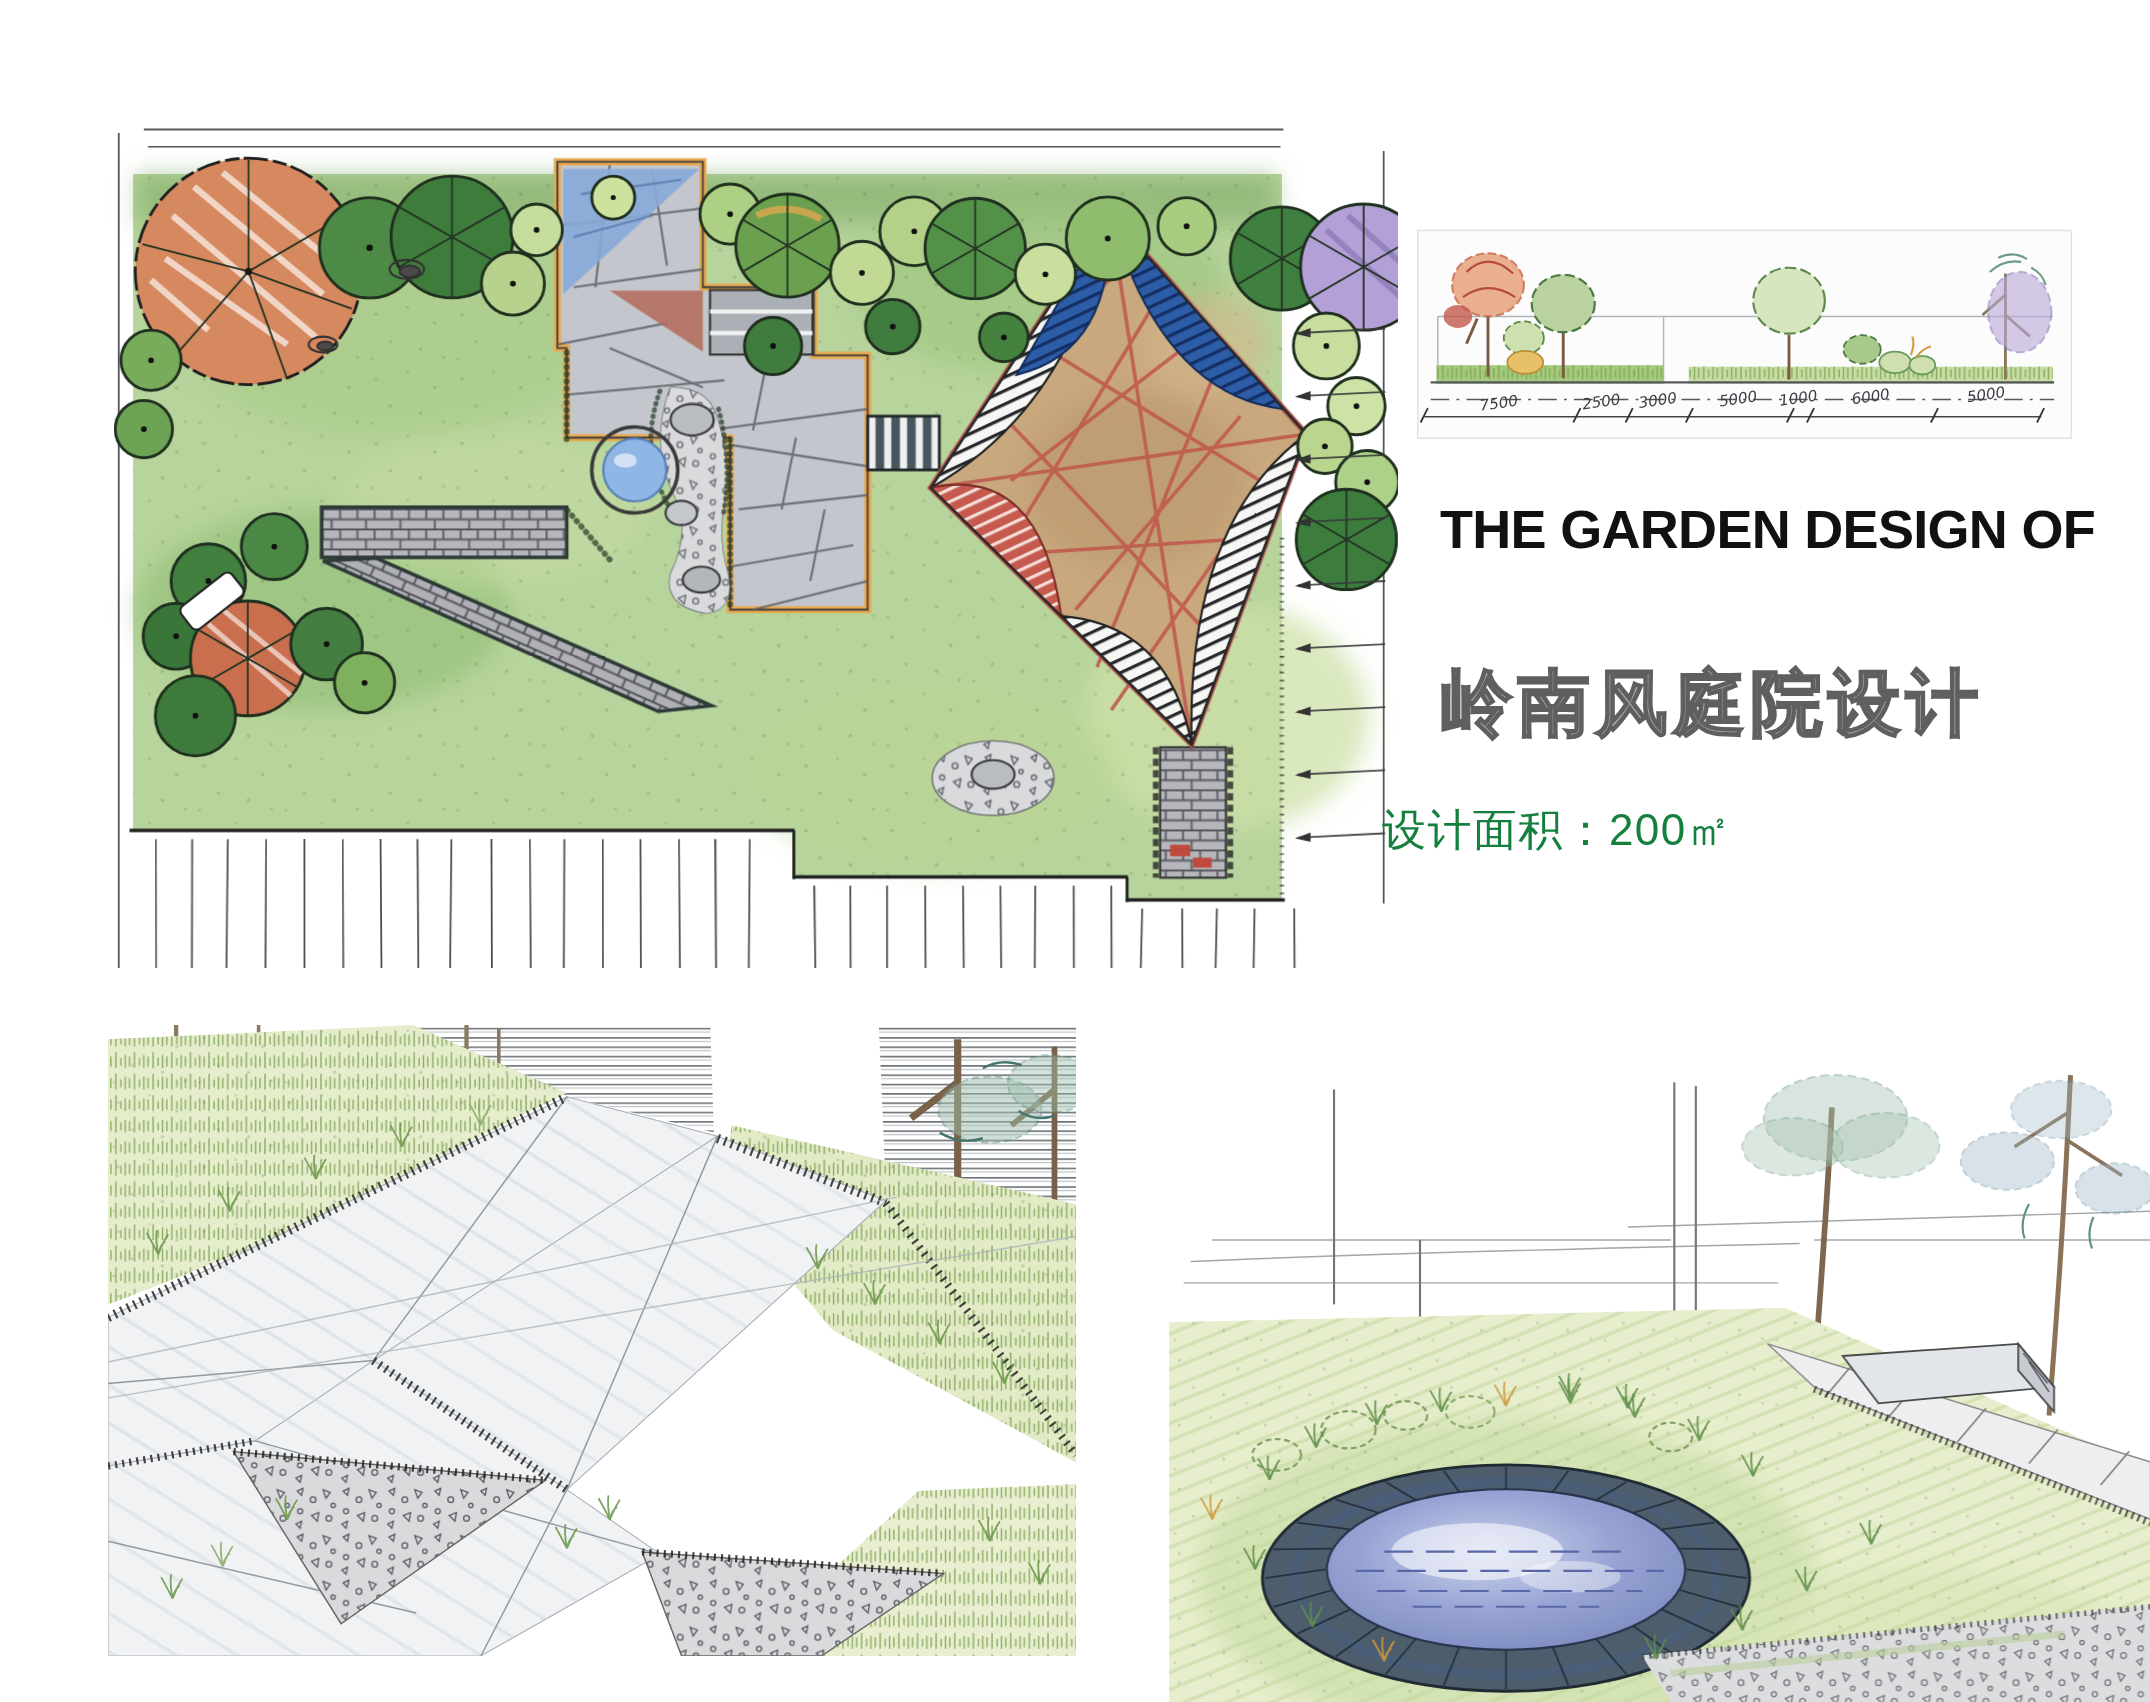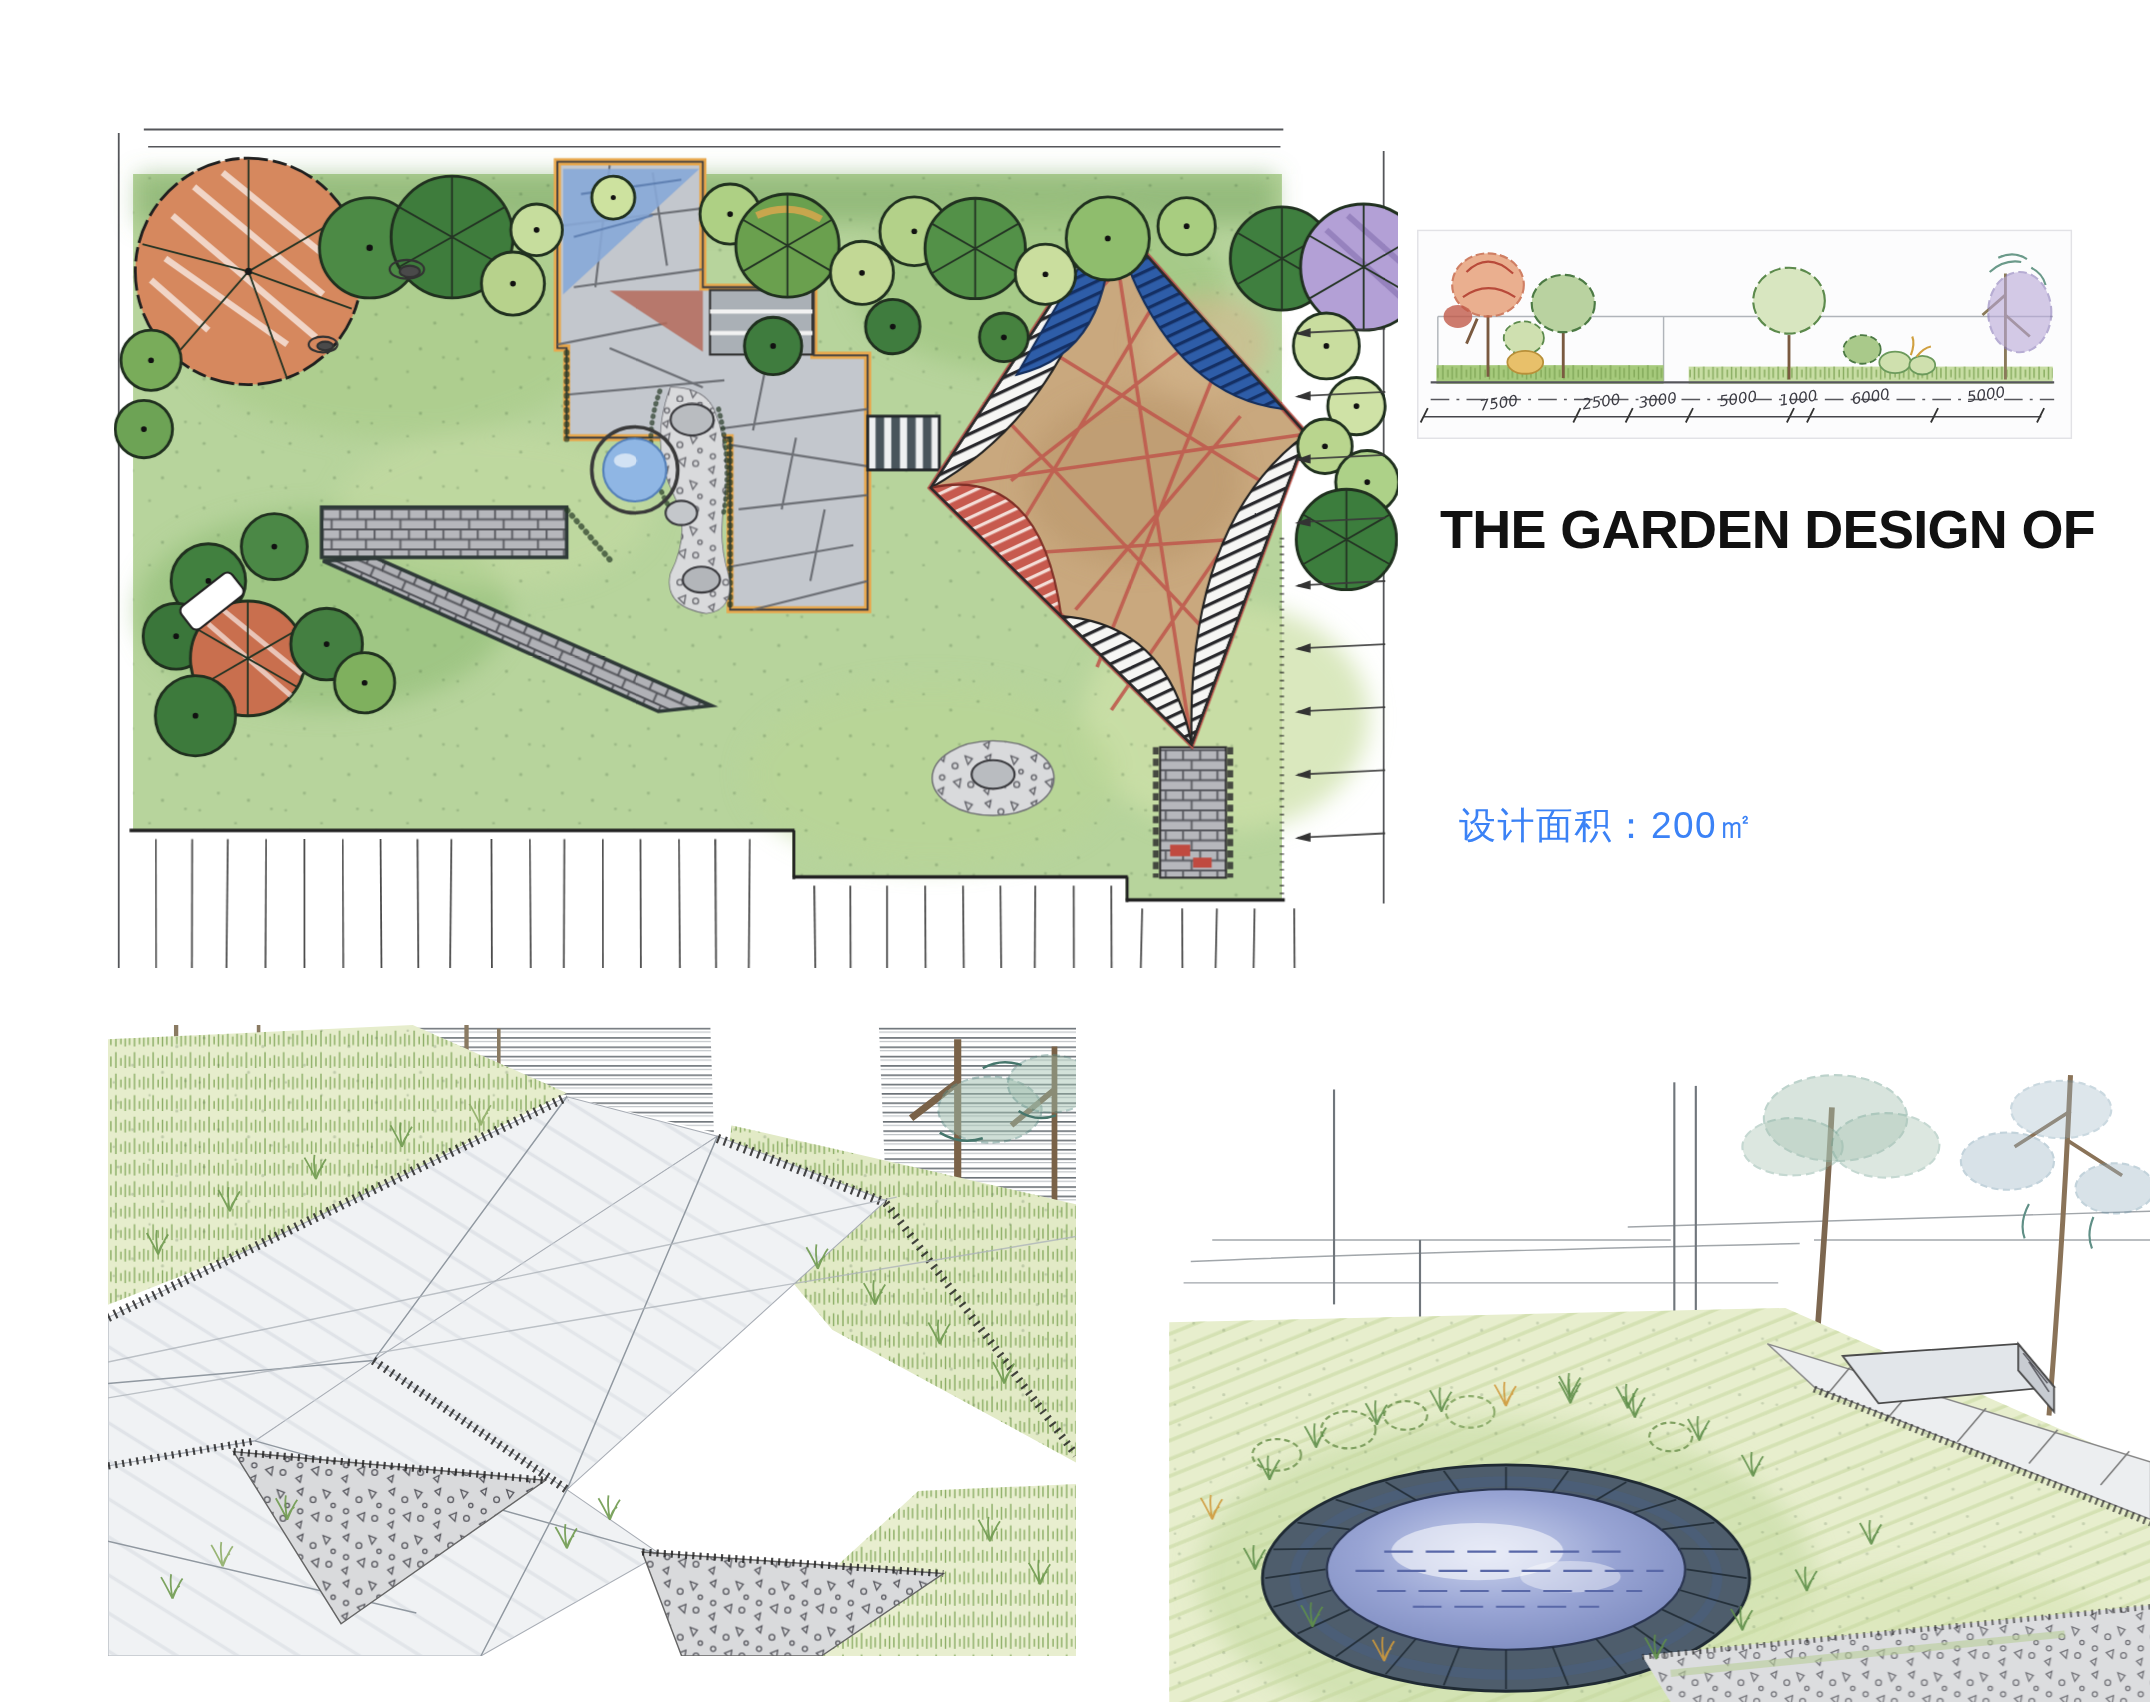--- a/index.html
+++ b/index.html
@@ -3,21 +3,21 @@
 <meta charset="utf-8">
 <style>
   html,body{margin:0;padding:0;background:#ffffff;}
   .board{position:relative;width:2151px;height:1703px;background:#ffffff;overflow:hidden;
          font-family:"Liberation Sans", sans-serif;}
   .panel{position:absolute;}
   .title-en{position:absolute;left:1440px;color:#111;font-weight:800;
             font-size:54px;letter-spacing:-0.7px;white-space:nowrap;}
   .title-cn{position:absolute;left:1440px;color:#a6a6a6;-webkit-text-stroke:2.2px #5f5f5f;
             font-weight:700;font-size:72px;letter-spacing:5.7px;white-space:nowrap;}
-  .info-line{position:absolute;left:1459px;color:#3b82f6;font-size:37px;
+  .info-line{position:absolute;left:1382px;color:#15803d;font-size:44px;
              letter-spacing:1.4px;white-space:nowrap;}
   .dimtext{font-family:"DejaVu Sans", sans-serif;font-style:italic;font-size:21px;fill:#3c3c44;}
   .tree{stroke:#20301f;stroke-width:4;}
   .spokes{stroke:#243424;stroke-width:2.5;fill:none;}
   svg{display:block;}
 </style>
 </head>
 <body>
 
 <div class="board">
@@ -409,20 +409,21 @@
       <text class="dimtext" x="338" y="246" text-anchor="middle" transform="rotate(-8 338 246)">3000</text>
       <text class="dimtext" x="450" y="244" text-anchor="middle" transform="rotate(-8 450 244)">5000</text>
       <text class="dimtext" x="534" y="243" text-anchor="middle" transform="rotate(-8 534 243)">1000</text>
       <text class="dimtext" x="635" y="241" text-anchor="middle" transform="rotate(-8 635 241)">6000</text>
       <text class="dimtext" x="796" y="238" text-anchor="middle" transform="rotate(-8 796 238)">5000</text>
     </g>
   </g>
 </svg>
 
 <div class="title-en" style="top:498px">THE GARDEN DESIGN OF</div>
+<div class="title-cn" style="top:656px">岭南风庭院设计</div>
 <div class="info-line" style="top:801px">设计面积：200㎡</div>
 
 <svg class="panel" style="left:108px;top:1025px" width="968" height="631" viewBox="0 0 1350 880" aria-label="paving-terrace-sketch">
   <g>
     <polygon points="430,0 840,0 845,150 620,95 432,40" fill="url(#pHLines)" opacity="0.85"></polygon>
   </g>
   <g>
     <polygon points="1075,0 1350,0 1350,250 1085,235" fill="url(#pHLines)" opacity="0.9"></polygon>
   </g>
   <g stroke="#8a7a62" fill="none">

